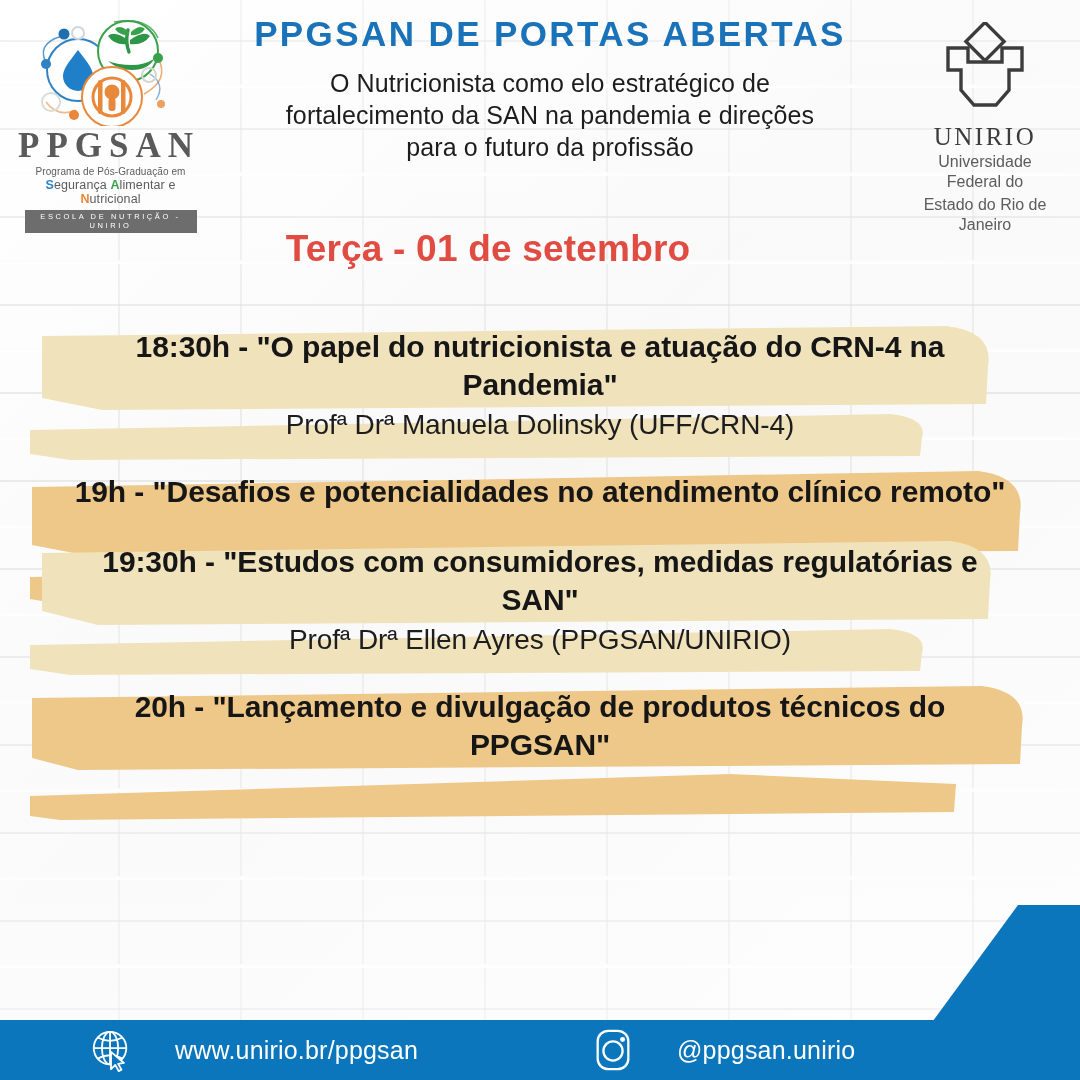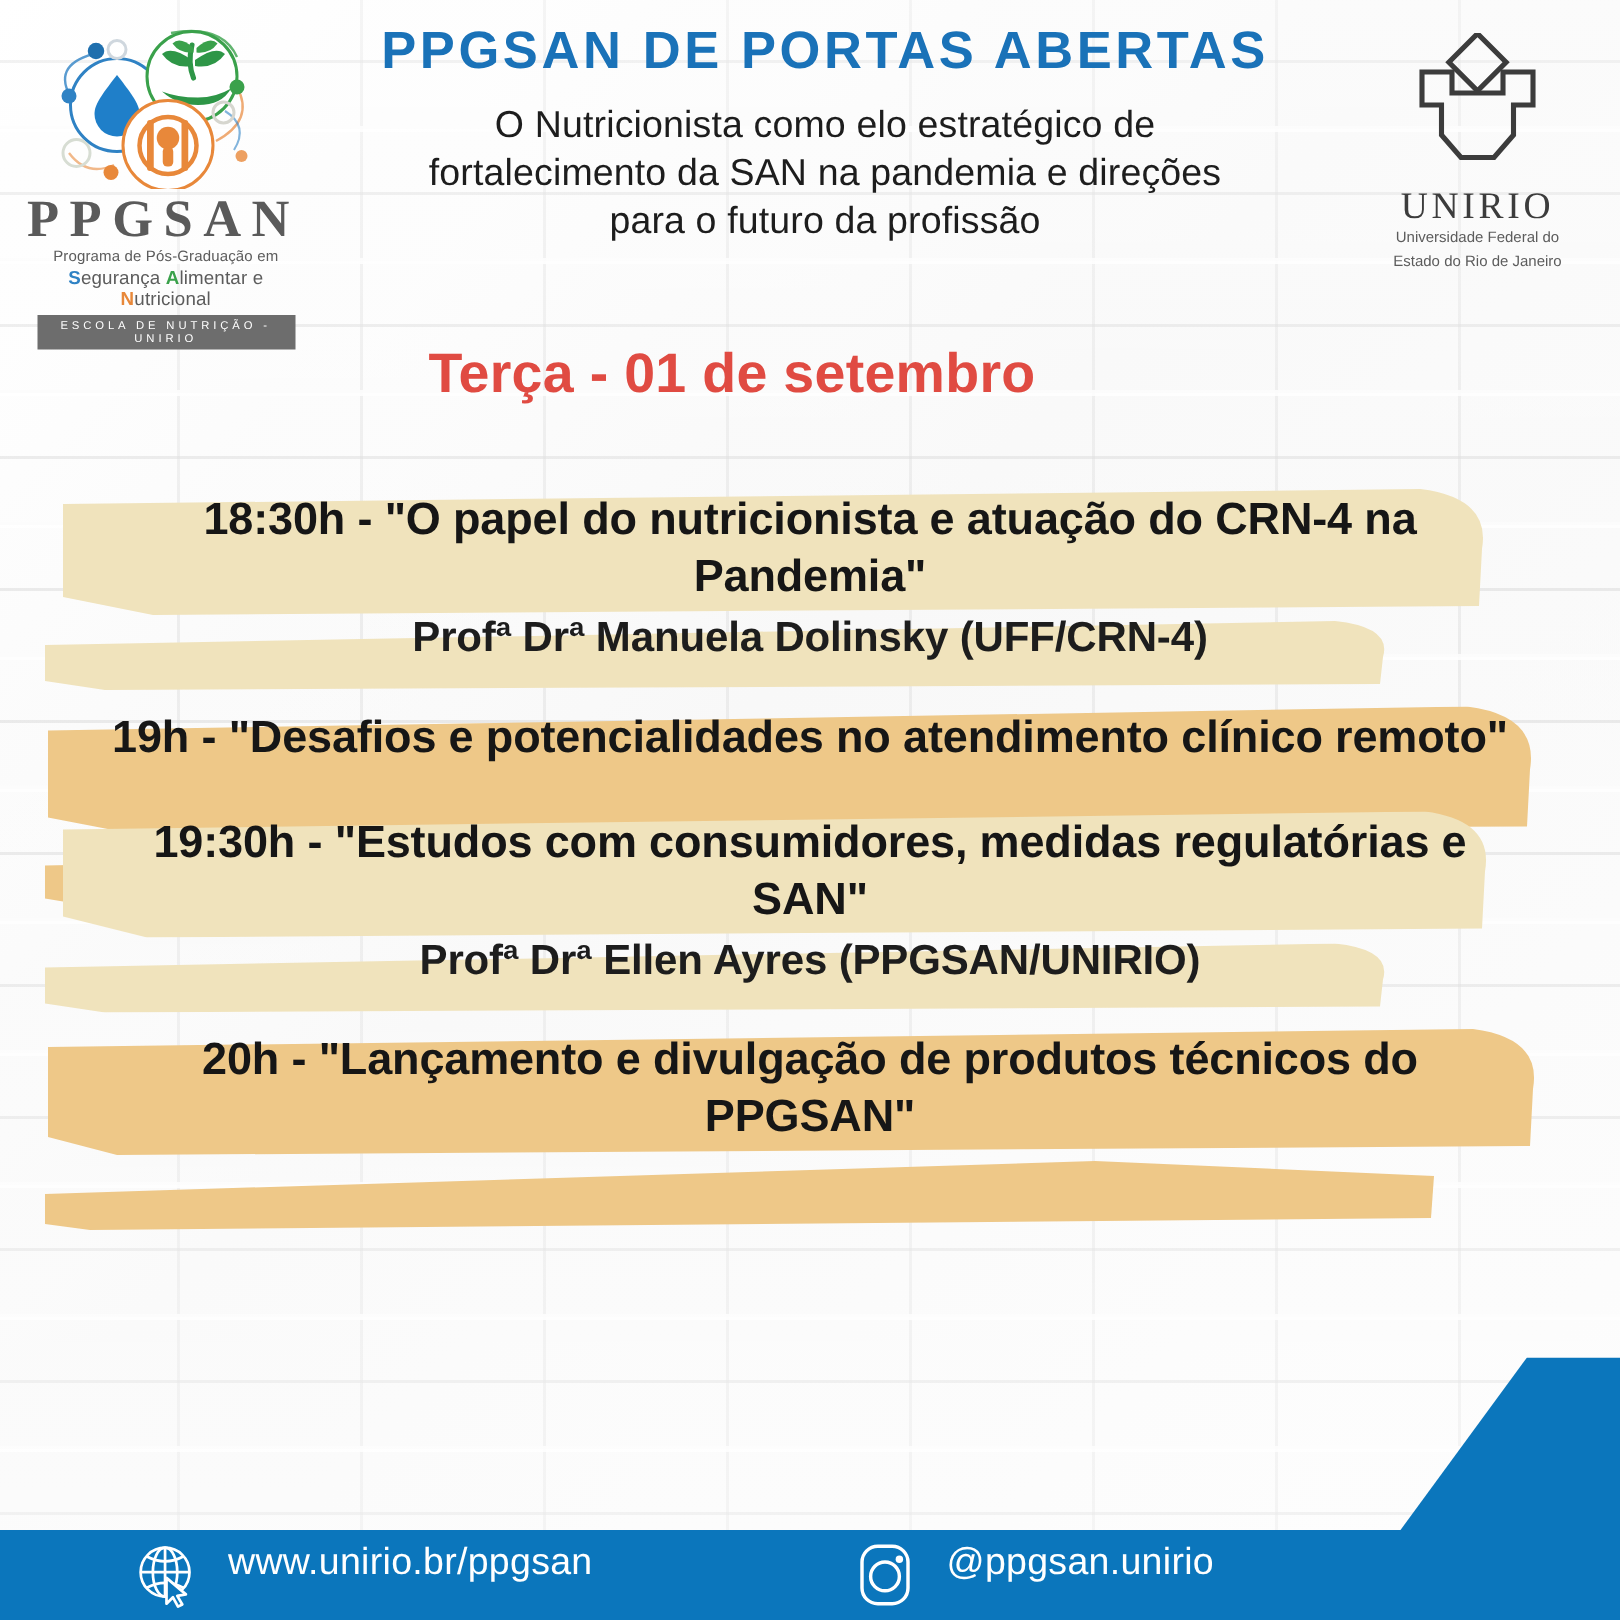--- a/index.html
+++ b/index.html
@@ -86,21 +86,21 @@
   .subtitle{
     font-size:25px;color:#1d1d1d;line-height:1.28;margin:14px 0 0;
     letter-spacing:.1px;font-weight:400;
   }
 
   .unirio-logo{position:absolute;right:20px;top:22px;width:150px;text-align:center;}
   .unirio-word{
     font-family:"Liberation Serif", serif;
     font-size:25px;letter-spacing:2.5px;color:#3c3c3c;margin-top:2px;line-height:1;
   }
-  .unirio-sub{font-size:10px;color:#5c5c5c;line-height:1.25;margin-top:3px;}
+  .unirio-sub{font-size:16px;color:#5c5c5c;line-height:1.25;margin-top:3px;}
 
   
   .date-line{
     position:absolute;left:0;top:228px;width:976px;text-align:center;z-index:5;
     font-size:37px;font-weight:700;color:#e04b42;letter-spacing:.2px;
   }
 
   
   .sessions{position:absolute;left:0;top:318px;width:1080px;z-index:5;}
   .session{position:relative;margin-bottom:22px;}
@@ -114,31 +114,31 @@
   }
   .session.alt .band-title{left:32px;right:48px;}
   .session.alt .band-speaker{left:30px;right:120px;}
 
   .session-text{position:relative;z-index:2;text-align:center;padding:0 70px;}
   .session-title{
     font-size:30px;font-weight:700;color:#161616;line-height:1.26;
     letter-spacing:-.1px;margin:0;padding-top:10px;
   }
   .session-speaker{
-    font-size:28px;font-weight:700;color:#1d1d1d;line-height:1.2;
+    font-size:28px;font-weight:400;color:#1d1d1d;line-height:1.2;
     margin:4px 0 0;letter-spacing:-.1px;
   }
 
   
   .footer{
     position:absolute;left:0;bottom:0;width:1080px;height:60px;
     background:#0b76bc;z-index:6;
     display:flex;align-items:center;
   }
-  .footer-item{display:flex;color:#fff;}
+  .footer-item{display:flex;align-items:center;color:#fff;gap:23px;}
   .footer-item.web{margin-left:88px;}
   .footer-item.insta{margin-left:172px;}
   .footer-label{font-size:25px;color:#fff;margin-left:18px;letter-spacing:.2px;}
   .f-icon{width:46px;height:46px;flex:0 0 46px;}
 </style>
 </head>
 <body>
 
 <div id="poster">
 

